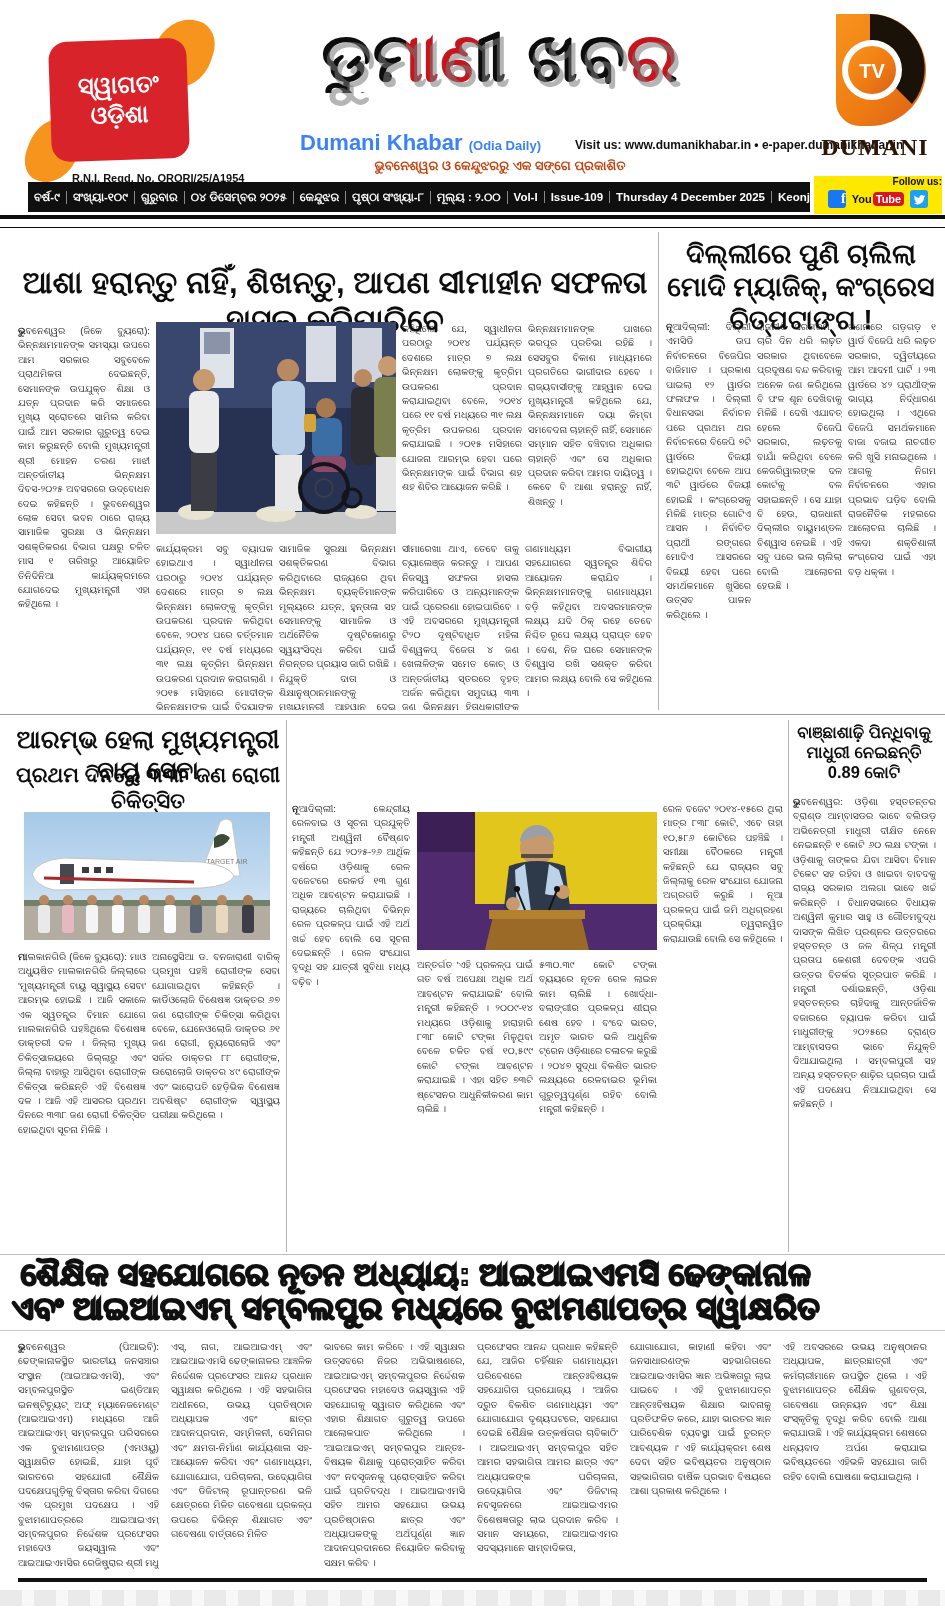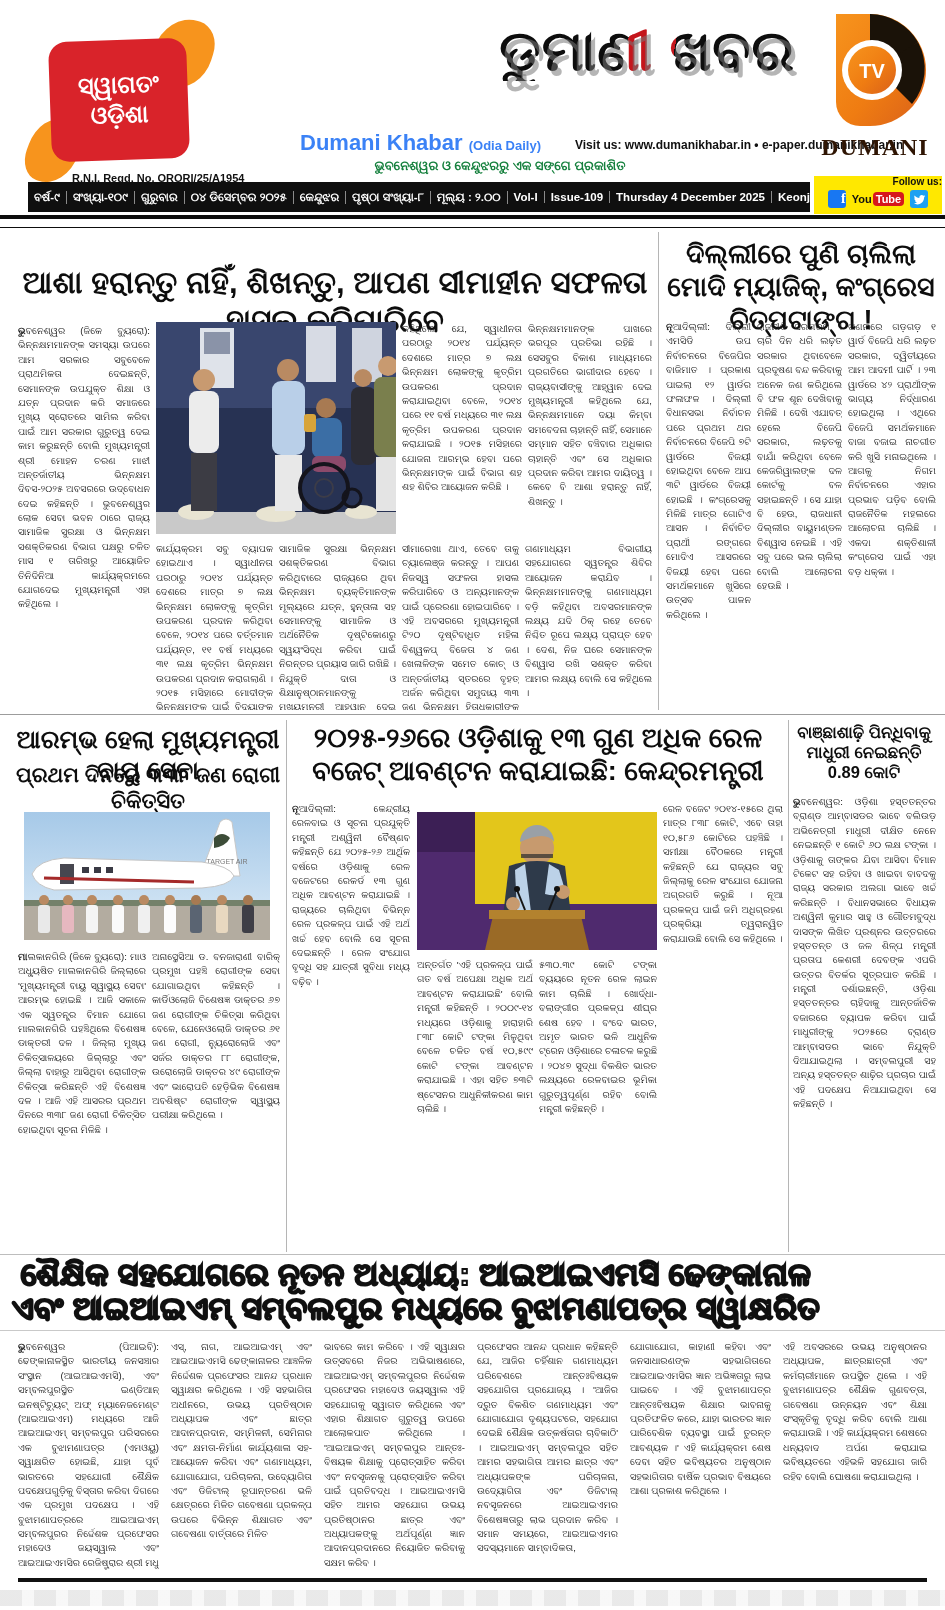--- a/index.html
+++ b/index.html
@@ -7,32 +7,32 @@
         font-family:"Liberation Sans","DejaVu Sans",sans-serif;overflow:hidden;}
   
   .badge{position:absolute;left:40px;top:34px;width:158px;height:132px;}
   .flame{position:absolute;background:#f7941d;border-radius:60% 40% 55% 45%;}
   .flame.f1{right:-14px;top:-16px;width:58px;height:70px;transform:rotate(18deg);}
   .flame.f2{left:-12px;bottom:-18px;width:50px;height:66px;transform:rotate(200deg);}
   .badge-core{position:absolute;inset:6px 10px;background:#d9232a;border-radius:18px;
         transform:rotate(-2deg);display:flex;align-items:center;justify-content:center;
         color:#fff;font-weight:bold;font-size:24px;text-align:center;line-height:1.25;}
   .rni{position:absolute;left:72px;top:172px;font-size:11px;font-weight:bold;color:#111;}
-  .masthead{position:absolute;left:205px;top:22px;width:590px;text-align:right;
-        font-size:56px;font-weight:900;letter-spacing:1px;color:#0d0d0d;line-height:1.05;
+  .masthead{position:absolute;left:205px;top:22px;width:590px;text-align:center;
+        font-size:68px;font-weight:900;letter-spacing:1px;color:#0d0d0d;line-height:1.05;
         text-shadow:4px 5px 0 rgba(120,120,120,.55);white-space:nowrap;}
   @supports (-webkit-background-clip:text){
     .masthead{background:linear-gradient(100deg,#0d0d0d 0 34%,#c4161c 34% 46%,#0d0d0d 46% 71%,#c4161c 71% 79%,#0d0d0d 79%);
         -webkit-background-clip:text;background-clip:text;color:transparent;}
   }
   .mast-sub{position:absolute;left:300px;top:130px;font-weight:900;font-size:22px;color:#3b82f6;}
   .mast-sub small{font-size:13px;font-weight:bold;}
   .visit{position:absolute;left:575px;top:138px;font-size:12px;font-weight:bold;color:#111;}
   .tagline{position:absolute;left:300px;top:158px;width:400px;text-align:center;
-        font-size:13px;font-weight:bold;color:#15803d;}
+        font-size:13px;font-weight:bold;color:#c2410c;}
   .infobar{position:absolute;left:28px;top:182px;width:782px;height:30px;background:#0f0f0f;
         display:flex;align-items:center;color:#fff;font-size:11.5px;font-weight:bold;}
   .infobar span{padding:0 6px;border-right:1px solid #8a8a8a;white-space:nowrap;}
   .infobar span:last-child{border-right:none;}
   .follow{position:absolute;left:814px;top:176px;width:128px;height:38px;background:#ffe800;
         text-align:right;}
   .follow .flabel{font-size:10px;font-weight:bold;color:#111;line-height:11px;}
   .follow .icons{display:flex;align-items:center;justify-content:center;gap:6px;height:24px;}
   .fb{width:18px;height:18px;background:#1877f2;color:#fff;border-radius:3px;font-weight:900;
         font-size:14px;line-height:18px;font-family:"Liberation Serif",serif;}
@@ -240,21 +240,20 @@
           <rect x="218" y="93" width="12" height="28" rx="3" fill="#3e3e46"></rect>
       </g>
     </svg>
   </div>
 
   <div class="bodytext lead" style="left:18px;top:950px;width:128px;height:300px;">ମାଲକାନଗିରି (ଜିକେ ବ୍ୟୁରୋ): ମାଓ ଅଧ୍ୟୁଷିତ ମାଲକାନଗିରି ଜିଲ୍ଲାରେ 'ମୁଖ୍ୟମନ୍ତ୍ରୀ ବାୟୁ ସ୍ୱାସ୍ଥ୍ୟ ସେବା' ଆରମ୍ଭ ହୋଇଛି । ଆଜି ସକାଳେ ଏକ ସ୍ୱତନ୍ତ୍ର ବିମାନ ଯୋଗେ ମାଲକାନଗିରି ପହଞ୍ଚିଥିଲେ ବିଶେଷଜ୍ଞ ଡାକ୍ତରୀ ଦଳ । ଜିଲ୍ଲା ମୁଖ୍ୟ ଚିକିତ୍ସାଳୟରେ ଜିଲ୍ଲାରୁ ଏବଂ ଜିଲ୍ଲା ବାହାରୁ ଆସିଥିବା ରୋଗୀଙ୍କ ଚିକିତ୍ସା କରିଛନ୍ତି ଏହି ବିଶେଷଜ୍ଞ ଦଳ । ଆଜି ଏହି ଆସରର ପ୍ରଥମ ଦିନରେ ୩୩୮ ଜଣ ରୋଗୀ ଚିକିତ୍ସିତ ହୋଇଥିବା ସୂଚନା ମିଳିଛି ।</div>
   <div class="bodytext" style="left:152px;top:950px;width:128px;height:300px;">ଅନାସ୍ଥେସିଆ ଡ. ବନଜାରାଣୀ ବାରିକ୍ ପ୍ରମୁଖ ପହଞ୍ଚି ରୋଗୀଙ୍କ ସେବା ଯୋଗାଇଥିବା କହିଛନ୍ତି । କାର୍ଡିଓଲୋଜି ବିଶେଷଜ୍ଞ ଡାକ୍ତର ୬୭ ଜଣ ରୋଗୀଙ୍କ ଚିକିତ୍ସା କରିଥିବା ବେଳେ, ଯେନେଓଲୋଜି ଡାକ୍ତର ୬୧ ଜଣ ରୋଗୀ, ନ୍ୟୁରୋଲୋଜି ଏବଂ ସର୍ଜର ଡାକ୍ତର ୮୮ ରୋଗୀଙ୍କ, ଉରୋଲୋଜି ଡାକ୍ତର ୪୯ ରୋଗୀଙ୍କ ଏବଂ ଭାରୋପତି ହେଡ଼ିଭିକ ବିଶେଷଜ୍ଞ ଅବଶିଷ୍ଟ ରୋଗୀଙ୍କ ସ୍ୱାସ୍ଥ୍ୟ ପରୀକ୍ଷା କରିଥିଲେ ।</div>
 
   <div class="vrule" style="left:286px;top:720px;height:532px;"></div>
 
-  <div class="headline" style="left:292px;top:722px;width:492px;font-size:27px;">୨୦୨୫-୨୬ରେ ଓଡ଼ିଶାକୁ ୧୩ ଗୁଣ ଅଧିକ ରେଳ ବଜେଟ୍ ଆବଣ୍ଟନ କରାଯାଇଛି: କେନ୍ଦ୍ରମନ୍ତ୍ରୀ</div>
 
   <div class="bodytext lead" style="left:292px;top:802px;width:118px;height:450px;">ନୂଆଦିଲ୍ଲୀ: କେନ୍ଦ୍ରୀୟ ରେଳବାଇ ଓ ସୂଚନା ପ୍ରଯୁକ୍ତି ମନ୍ତ୍ରୀ ଅଶ୍ୱିନୀ ବୈଷ୍ଣବ କହିଛନ୍ତି ଯେ ୨୦୨୫-୨୬ ଆର୍ଥିକ ବର୍ଷରେ ଓଡ଼ିଶାକୁ ରେଳ ବଜେଟରେ ରେକର୍ଡ ୧୩ ଗୁଣ ଅଧିକ ଆବଣ୍ଟନ କରାଯାଇଛି । ରାଜ୍ୟରେ ଚାଲିଥିବା ବିଭିନ୍ନ ରେଳ ପ୍ରକଳ୍ପ ପାଇଁ ଏହି ଅର୍ଥ ଖର୍ଚ୍ଚ ହେବ ବୋଲି ସେ ସୂଚନା ଦେଇଛନ୍ତି । ରେଳ ସଂଯୋଗ ବୃଦ୍ଧି ସହ ଯାତ୍ରୀ ସୁବିଧା ମଧ୍ୟ ବଢ଼ିବ ।</div>
 
   <div class="photo" style="left:417px;top:812px;width:240px;height:138px;">
     <svg width="240" height="138" viewBox="0 0 240 138">
       <rect width="240" height="138" fill="#4f2a6e"></rect>
       <rect x="58" y="0" width="182" height="92" fill="#e3c61b"></rect>
       <rect x="0" y="0" width="58" height="40" fill="#3c1f55"></rect>
 
       <circle cx="120" cy="36" r="17" fill="#c79a6e"></circle>

